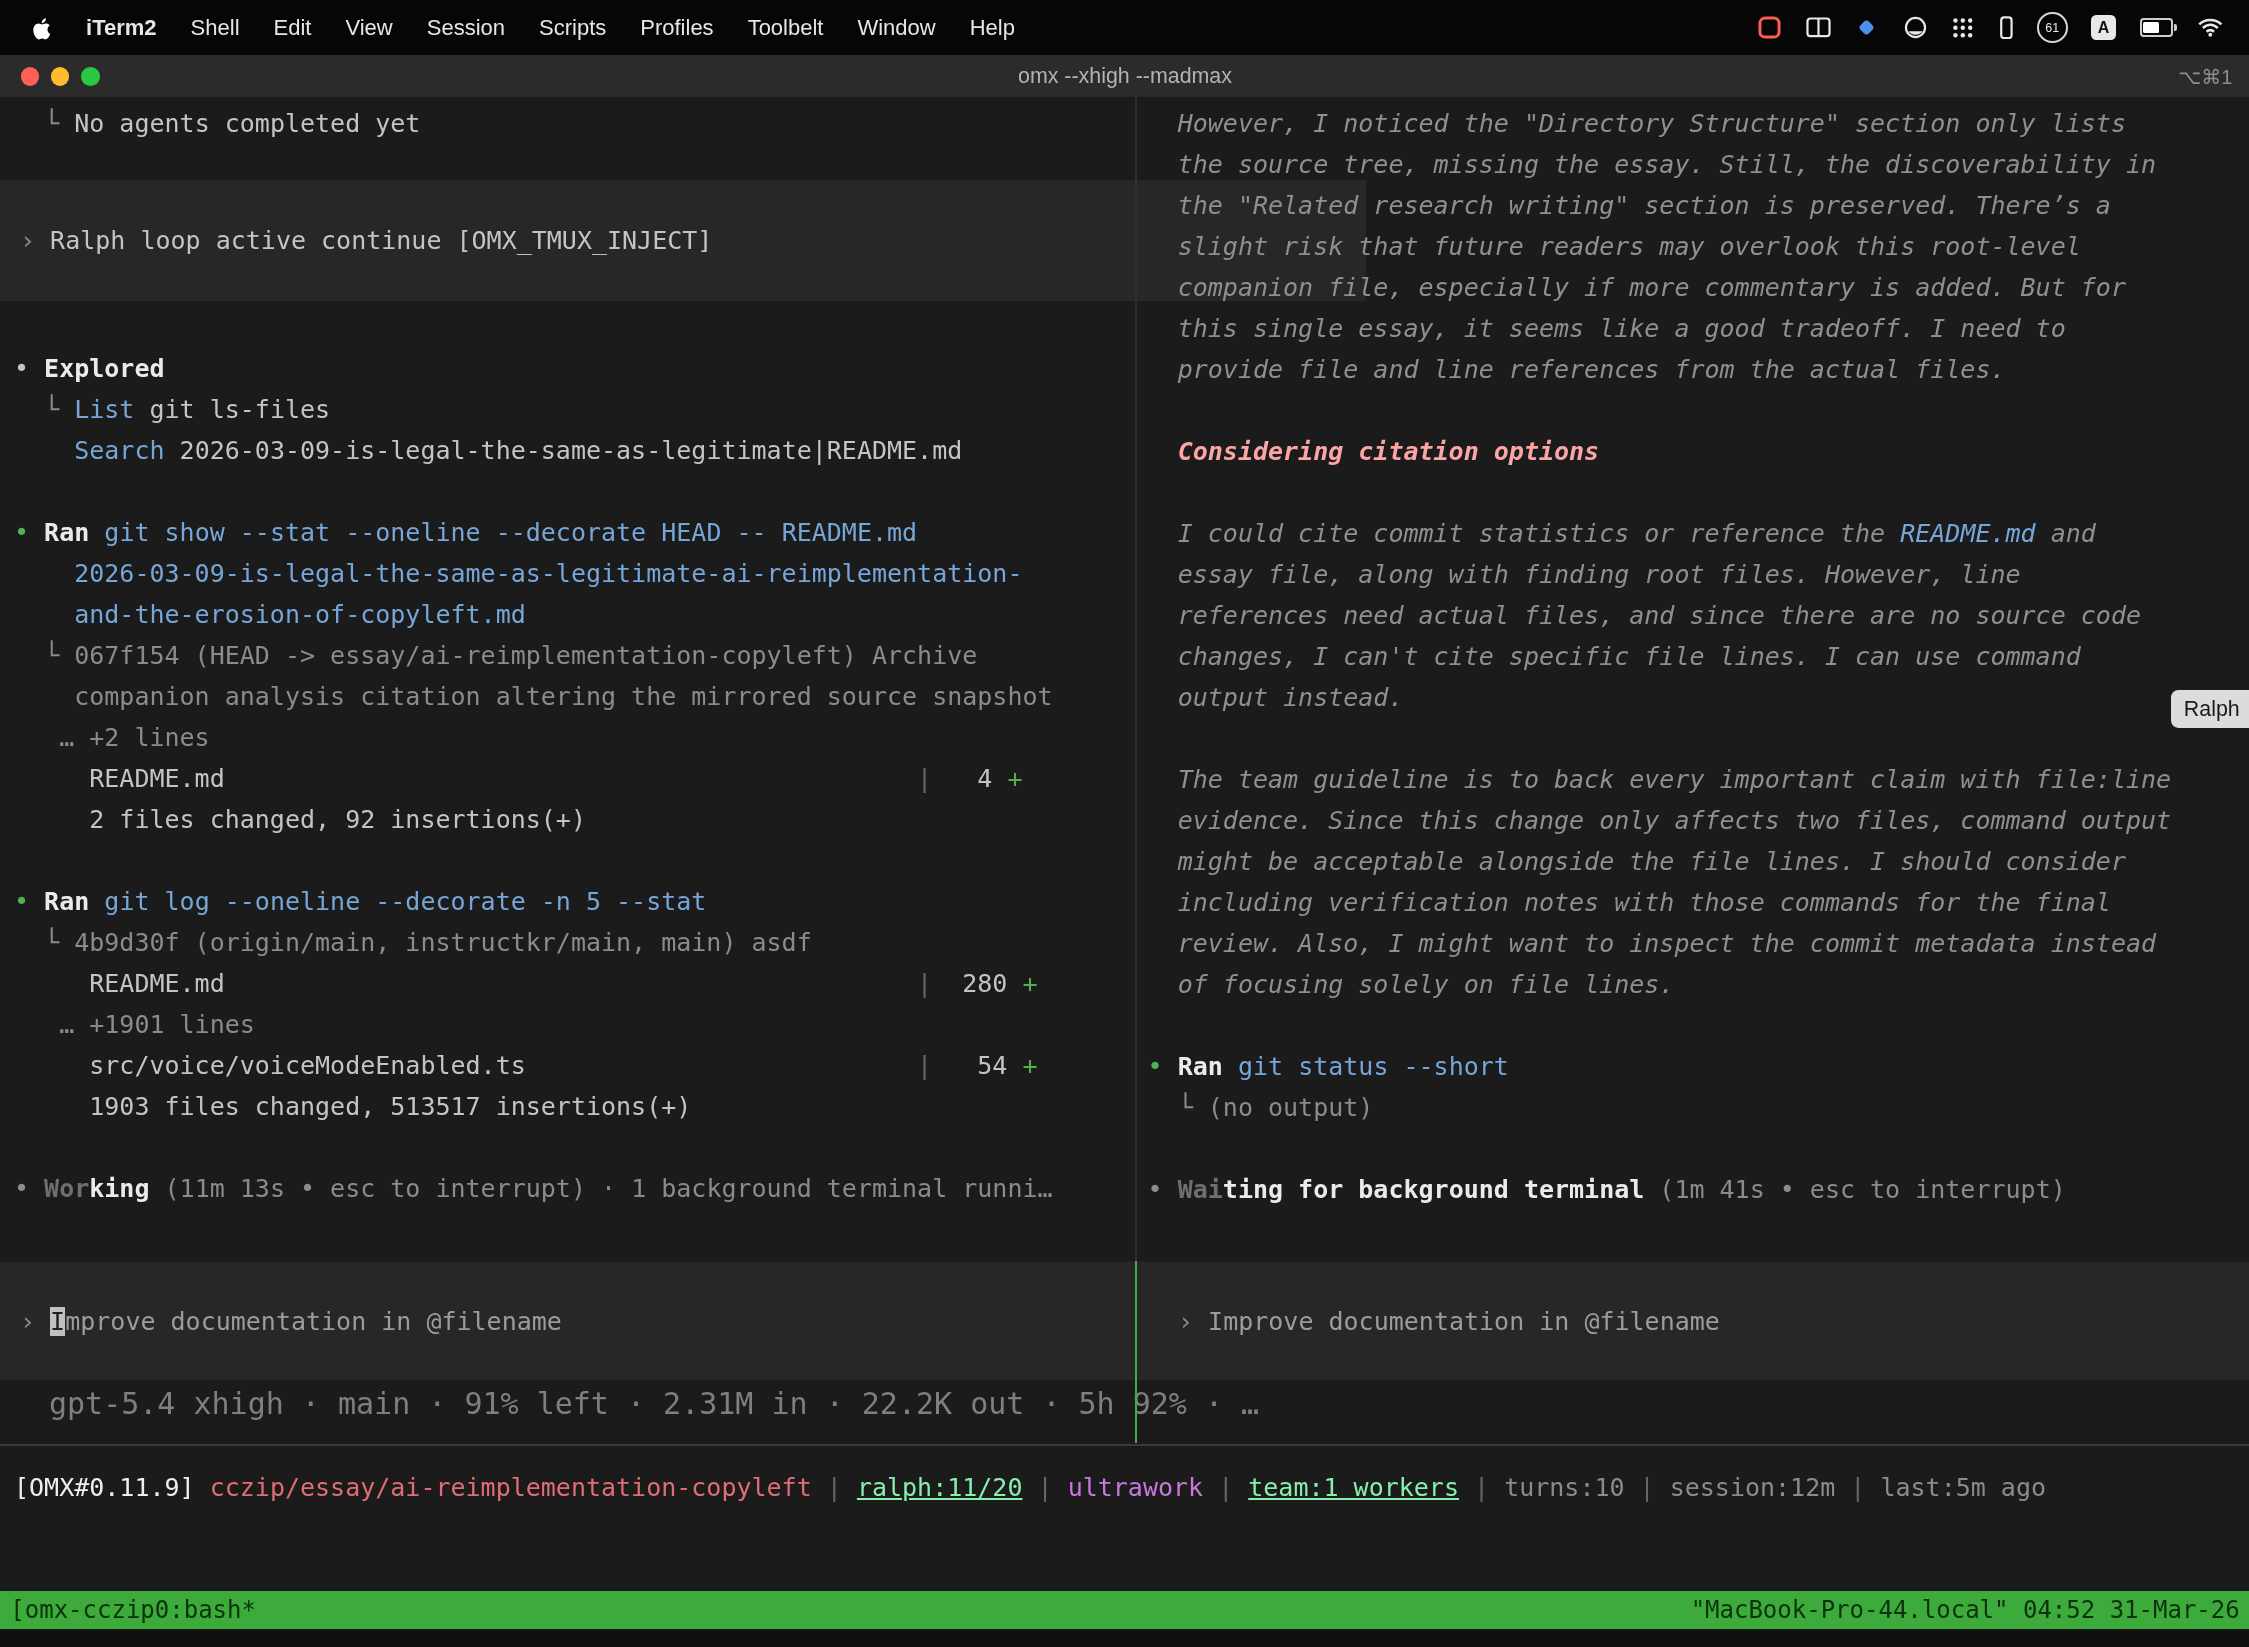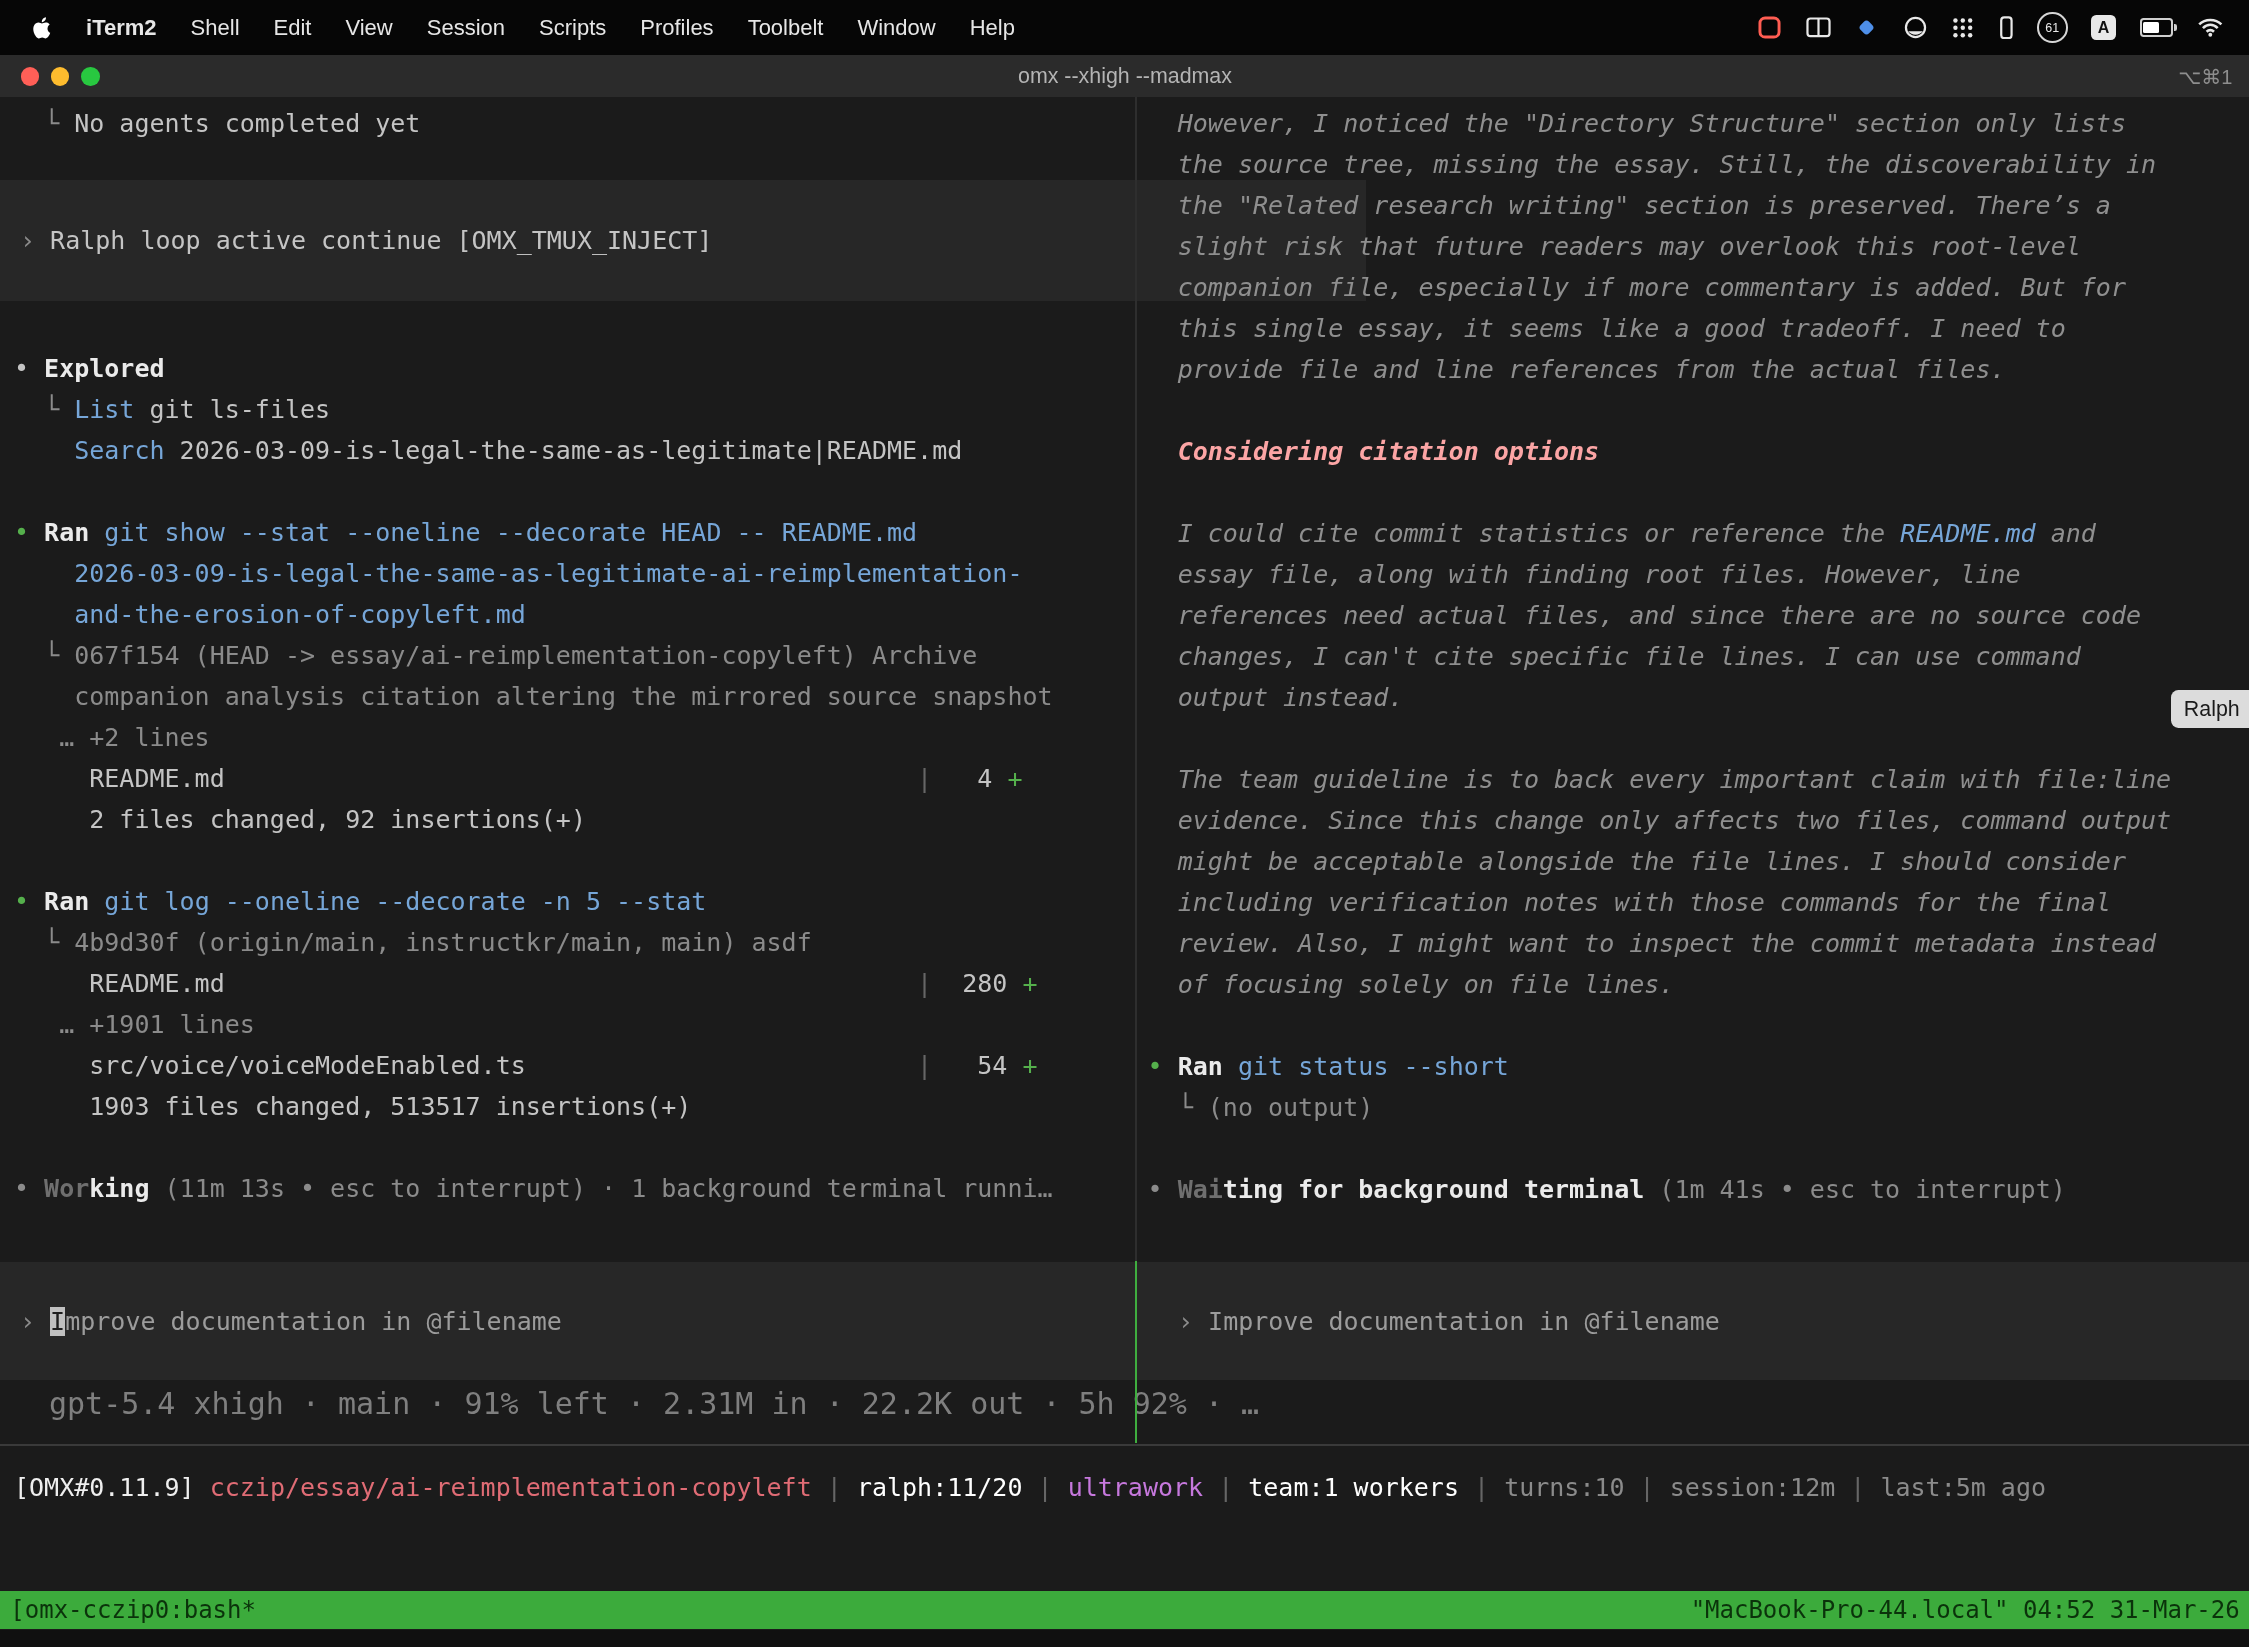--- a/index.html
+++ b/index.html
@@ -3,21 +3,21 @@
 <meta charset="utf-8">
 <style>
   html,body{margin:0;padding:0;background:#1b1b1b;}
   body{width:2250px;height:1648px;overflow:hidden;font-family:"DejaVu Sans Mono",monospace;}
   .screen{position:relative;width:2250px;height:1648px;}
 
   
   .menubar{position:absolute;top:0;left:0;right:0;height:55px;background:#060606;
     display:flex;align-items:center;justify-content:space-between;
     font-family:"Liberation Sans",sans-serif;font-size:22px;color:#e6e6e6;}
-  .mb-left{display:flex;align-items:center;padding-left:25px;}
+  .mb-left{display:flex;align-items:flex-end;padding-left:25px;}
   .apple{display:inline-flex;align-items:center;margin-right:10.3px;padding:0 7.4px;}
   .menu-item{padding:0 17px;cursor:default;}
   .menu-item.first{font-weight:700;}
   .mb-right{display:flex;align-items:center;gap:23.6px;padding-right:26.6px;}
   .mb-right .icon{display:inline-flex;align-items:center;justify-content:center;}
   .bp{width:26.6px;height:26.6px;border:2.2px solid #d6d6d6;border-radius:50%;color:#e8e8e8;
       font-size:12.5px;display:inline-flex;align-items:center;justify-content:center;}
   .inputsrc{width:25px;height:25px;background:#e8e8e8;color:#111;border-radius:5.2px;
       font-weight:700;font-size:16px;display:inline-flex;align-items:center;justify-content:center;}
   .batt{position:relative;width:29.5px;height:14.8px;border:2.2px solid #cfcfcf;border-radius:3.7px;display:inline-block;}
@@ -81,21 +81,21 @@
   .sg-dimb{color:#6f6f6f;font-weight:bold;}
   .sg-bold{color:#ebebeb;font-weight:bold;}
   .sg-blue{color:#76a6d8;}
   .sg-green{color:#55b04c;}
   .sg-pipe{color:#666666;}
   .sg-idim{color:#8f8f8f;font-style:italic;}
   .sg-ibold{color:#fca5a5;font-weight:bold;font-style:italic;}
   .sg-ilink{color:#76a6d8;font-style:italic;}
   .sg-white{color:#efefef;}
   .sg-red{color:#e06c75;}
-  .sg-grn{color:#ffffff;}
+  .sg-grn{color:#86efac;text-decoration:underline;}
   .sg-mag{color:#c678dd;}
 </style>
 </head>
 <body>
 
 <div class="screen">
 
   <div class="menubar">
     <div class="mb-left">
       <span class="apple">

